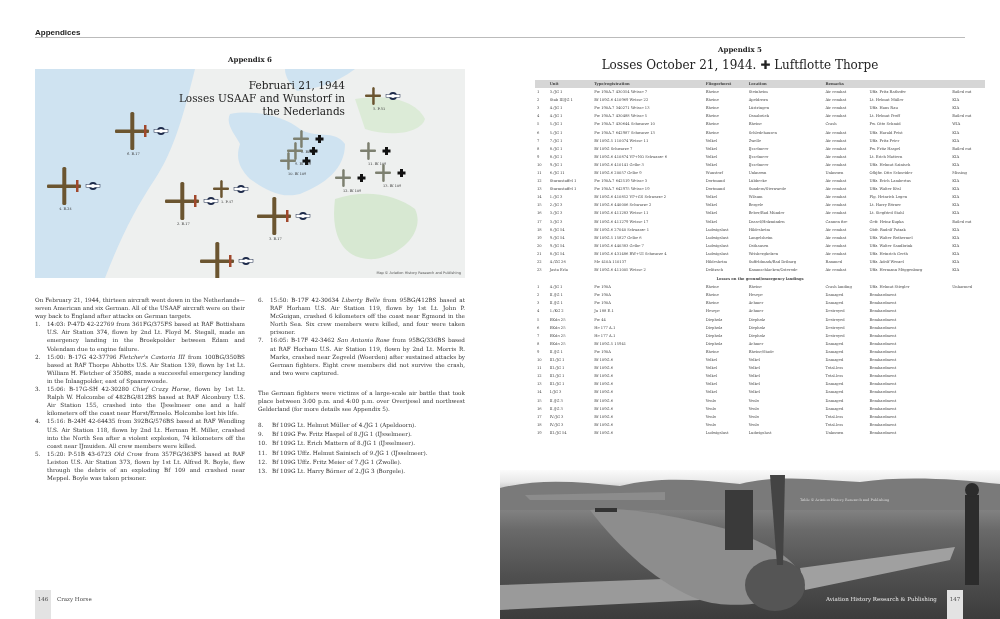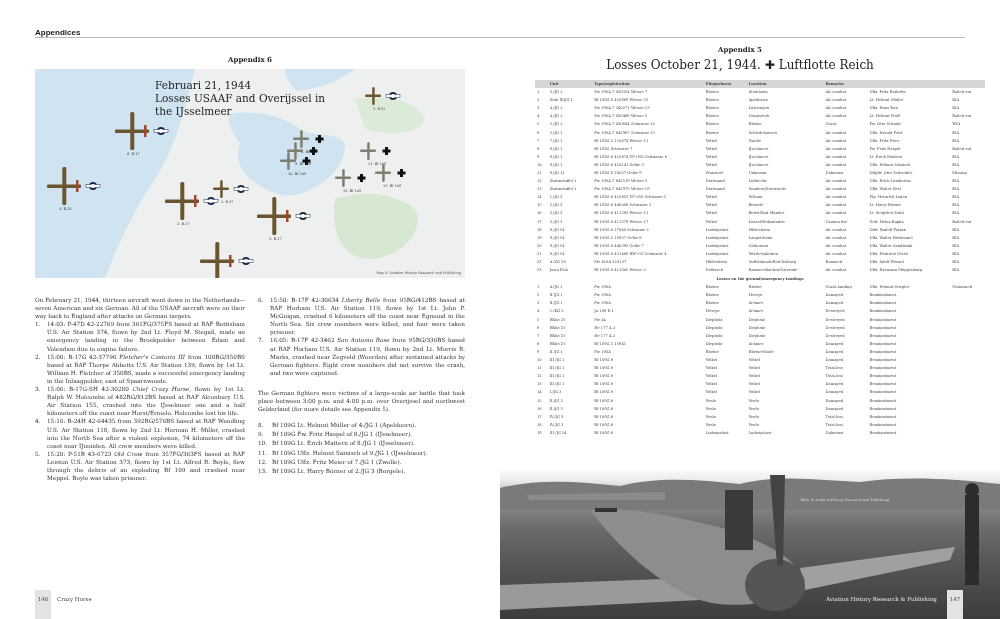--- a/index.html
+++ b/index.html
@@ -18,21 +18,21 @@
 
   .appx-label { position: absolute; font-size: 7px; font-weight: bold; color: #222; text-align: center; }
 
   
   .map {
     position: absolute; left: 35px; top: 69px; width: 430px; height: 209px;
     background: #eef0ef; overflow: hidden;
   }
   .map svg { position: absolute; left: 0; top: 0; }
   .map-title {
-    position: absolute; left: 120px; top: 10px; width: 190px; text-align: left;
+    position: absolute; left: 120px; top: 10px; width: 190px; text-align: right;
     font-family: "DejaVu Serif", serif; font-size: 10.5px; line-height: 13px; color: #222;
   }
   .map-credit {
     position: absolute; right: 4px; bottom: 3px; font-size: 3.5px; color: #555;
     font-family: "DejaVu Sans", sans-serif;
   }
   .plane-lbl { position: absolute; font-size: 3.5px; color: #333; font-family: "DejaVu Serif", serif; white-space: nowrap; }
 
   
   .col { position: absolute; font-size: 5.7px; line-height: 8.1px; color: #333; text-align: justify; }
@@ -84,22 +84,22 @@
     <path d="M0,0 L160,0 C150,40 140,80 120,110 C100,140 85,170 70,209 L0,209 Z" fill="#cfe3f1"></path>
 
     <path d="M195,45 C220,40 250,48 265,60 C280,70 300,60 310,75 C310,100 290,115 265,125 C245,130 230,120 215,110 C205,100 200,90 205,75 C200,65 190,55 195,45 Z" fill="#cfe3f1"></path>
     <path d="M250,0 L320,0 C300,15 280,20 262,22 C255,15 250,8 250,0 Z" fill="#cfe3f1"></path>
 
     <path d="M300,130 C330,120 360,125 380,140 C390,160 370,185 340,190 C310,192 295,170 300,130 Z" fill="#d7e8d2"></path>
     <path d="M320,30 C350,25 380,30 390,50 C385,65 355,68 330,60 Z" fill="#dcebd7"></path>
   </svg>
   <div class="map-title">
     <div>Februari 21, 1944</div>
-    <div>Losses USAAF and Overijssel in</div>
-    <div>the IJsselmeer</div>
+    <div>Losses USAAF and Wunstorf in</div>
+    <div>the Nederlands</div>
   </div>
 
   <div id="plane-layer">
       <div style="position: absolute; left: 12px; top: 98px;">
         <svg width="56" height="38">
           <rect x="15.3" y="0" width="4" height="38" rx="1.5" fill="#6b5530"></rect>
           <rect x="0" y="17.5" width="34" height="3.5" rx="1" fill="#6b5530"></rect>
           <rect x="29" y="13" width="2.5" height="12" fill="#a0482c"></rect>
           <circle cx="46" cy="19" r="4" fill="#1d2a4a"></circle>
           <rect x="39" y="17.5" width="14" height="3" fill="#fff" stroke="#1d2a4a" stroke-width="0.5"></rect>
@@ -249,21 +249,21 @@
     </ol>
 </div>
 
 <div class="folio-box" style="left:35px;">146</div>
 <div class="footer-text" style="left:57px;">Crazy Horse</div>
 
 <div class="appx-label" style="left:540px; top:45px; width:400px;">Appendix 5</div>
 <div class="table-title">
   <span>Losses October 21, 1944.</span>
   <span class="cross">✚</span>
-  <span>Luftflotte Reich</span>
+  <span>Luftflotte Thorpe</span>
 </div>
 
 <div class="photo">
   <svg width="500" height="149" viewBox="0 0 500 149">
     <path d="M0,18 C40,8 80,12 120,16 C160,6 200,10 240,14 C280,4 320,10 360,12 C400,6 450,8 500,14 L500,40 L0,40 Z" fill="#7a7a7a"></path>
     <path d="M0,115 L190,108 L200,130 L0,140 Z" fill="#9a9a9a"></path>
     <path d="M300,98 L455,77 L450,90 L305,120 Z" fill="#a0a0a0"></path>
     <path d="M90,40 C130,35 190,50 230,60 C270,75 300,90 300,110 C290,135 230,140 200,130 C160,115 120,80 90,40 Z" fill="#8d8d8d"></path>
     <path d="M25,25 L165,22 L165,30 L30,30 Z" fill="#8c8c8c"></path>
     <rect x="95" y="38" width="22" height="4" fill="#333"></rect>

